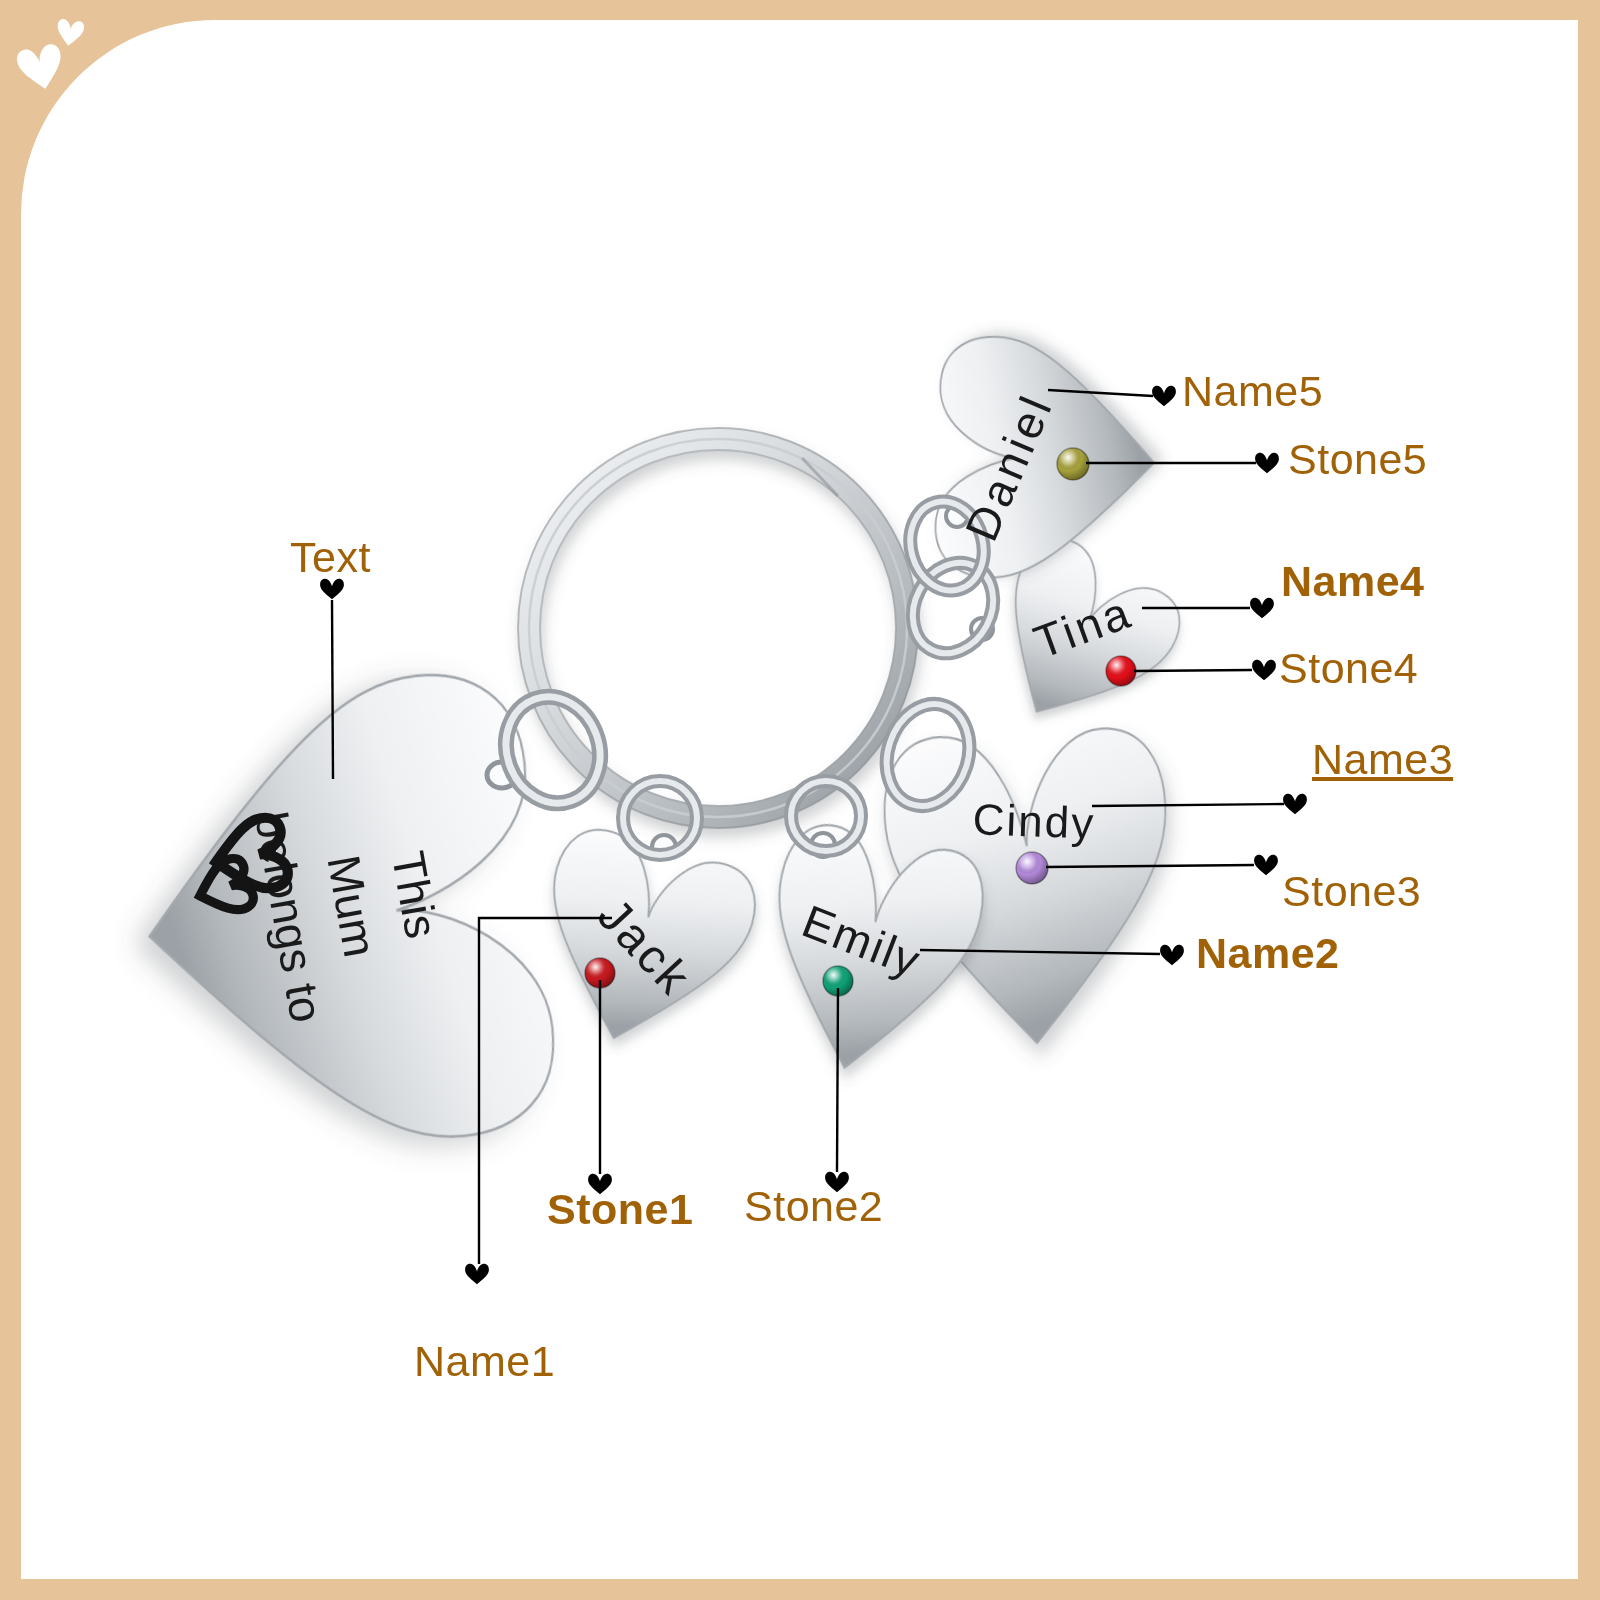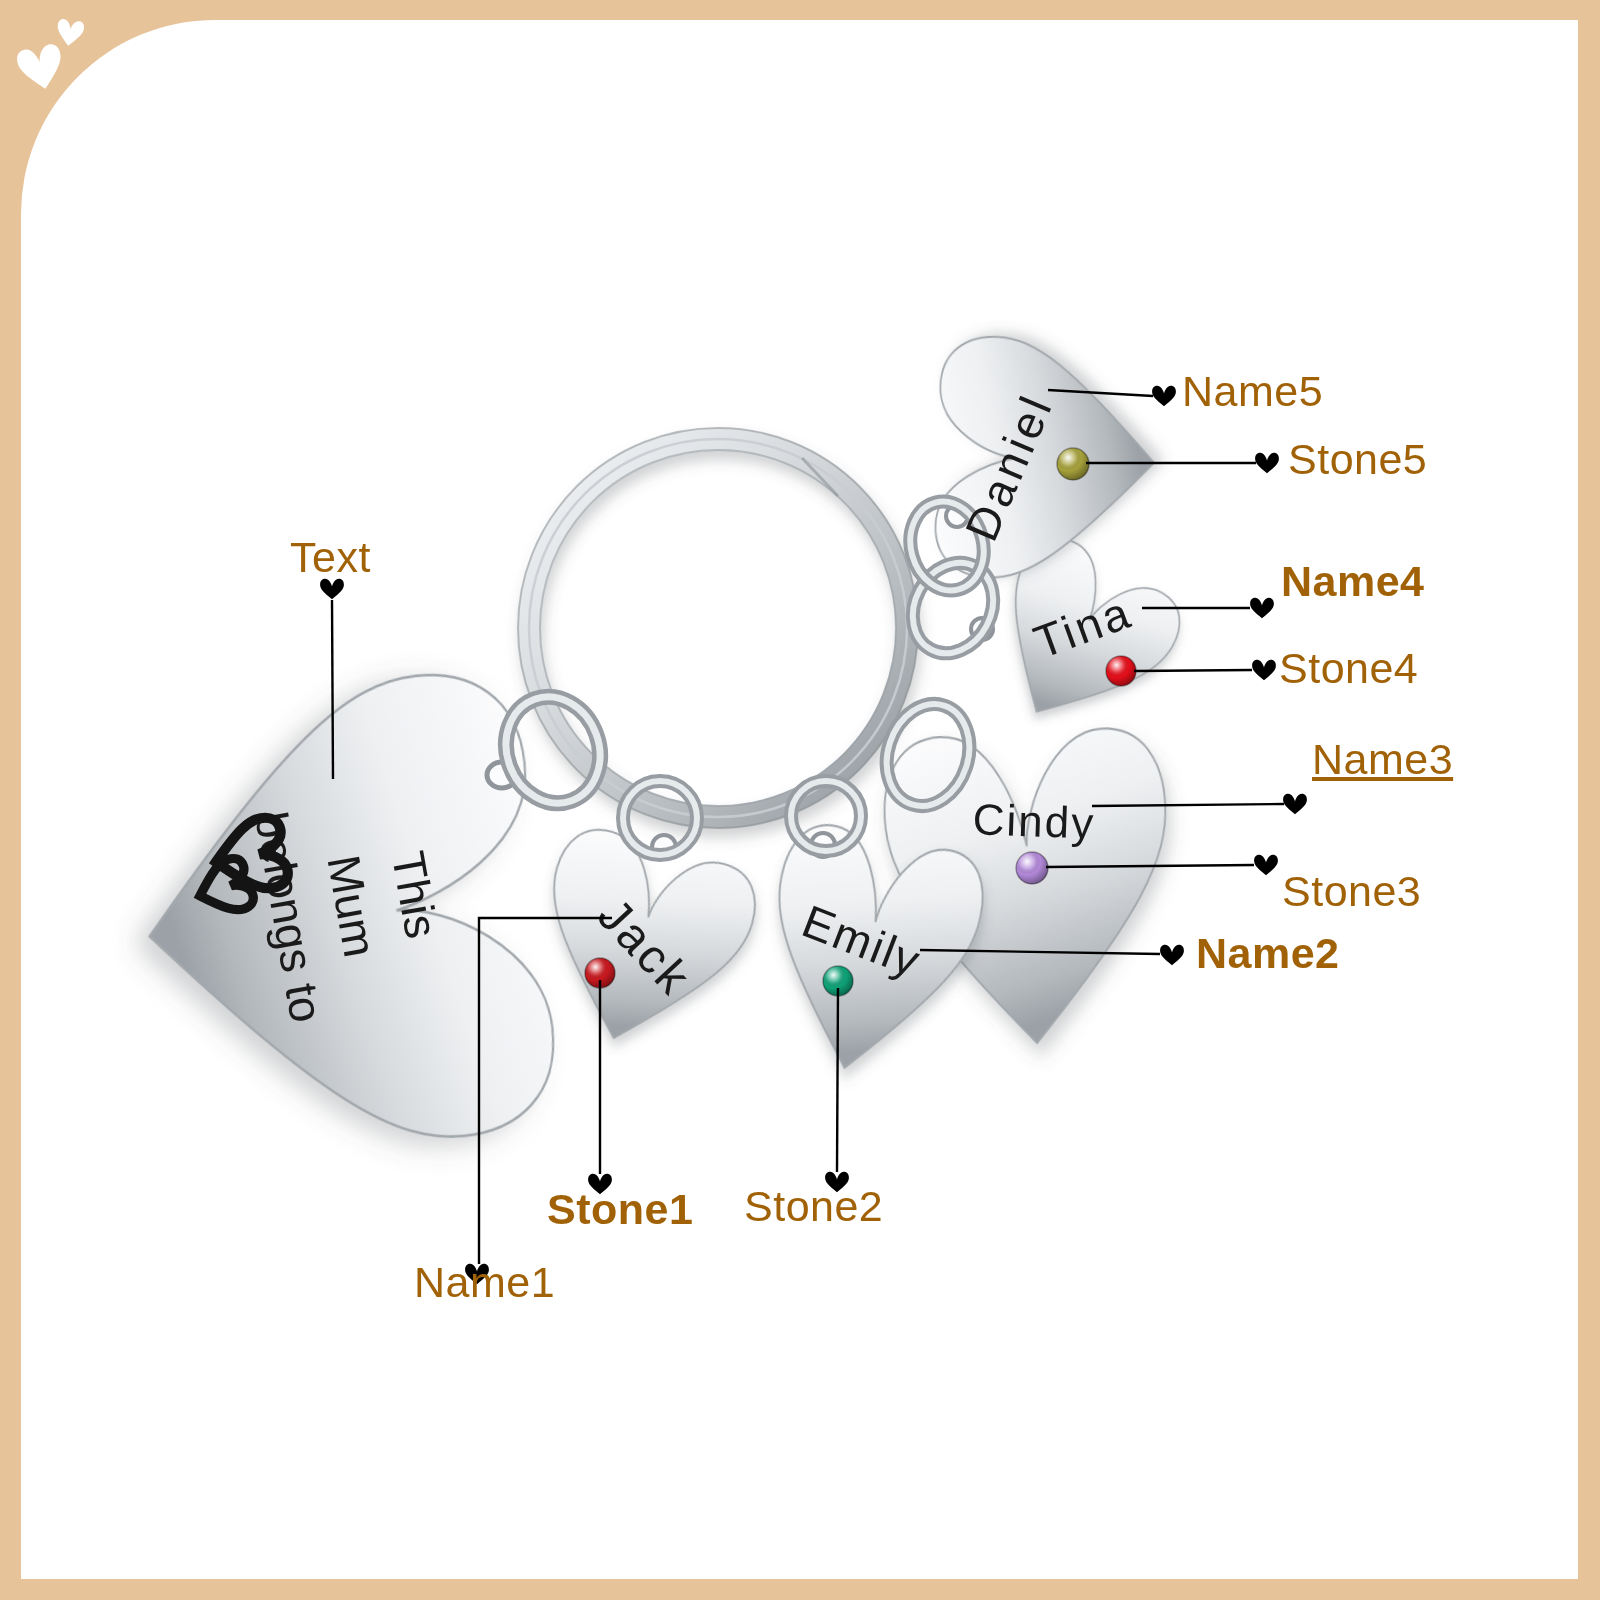--- a/index.html
+++ b/index.html
@@ -179,15 +179,15 @@
 <div class="lbl" style="left:290px;top:534px;">Text</div>
 <div class="lbl" style="left:1182px;top:368px;">Name5</div>
 <div class="lbl" style="left:1288px;top:436px;">Stone5</div>
 <div class="lbl" style="left:1281px;top:558px;font-weight:bold;">Name4</div>
 <div class="lbl" style="left:1279px;top:645px;">Stone4</div>
 <div class="lbl" style="left:1312px;top:736px;text-decoration:underline;">Name3</div>
 <div class="lbl" style="left:1282px;top:840px;margin-top:28px;">Stone3</div>
 <div class="lbl" style="left:1196px;top:930px;font-weight:bold;">Name2</div>
 <div class="lbl" style="left:547px;top:1186px;font-weight:bold;">Stone1</div>
 <div class="lbl" style="left:744px;top:1183px;">Stone2</div>
-<div class="lbl" style="left:414px;top:1259px;">Name1</div>
+<div class="lbl" style="left:414px;top:1338px;">Name1</div>
 
 </div>
 
 </body></html>

